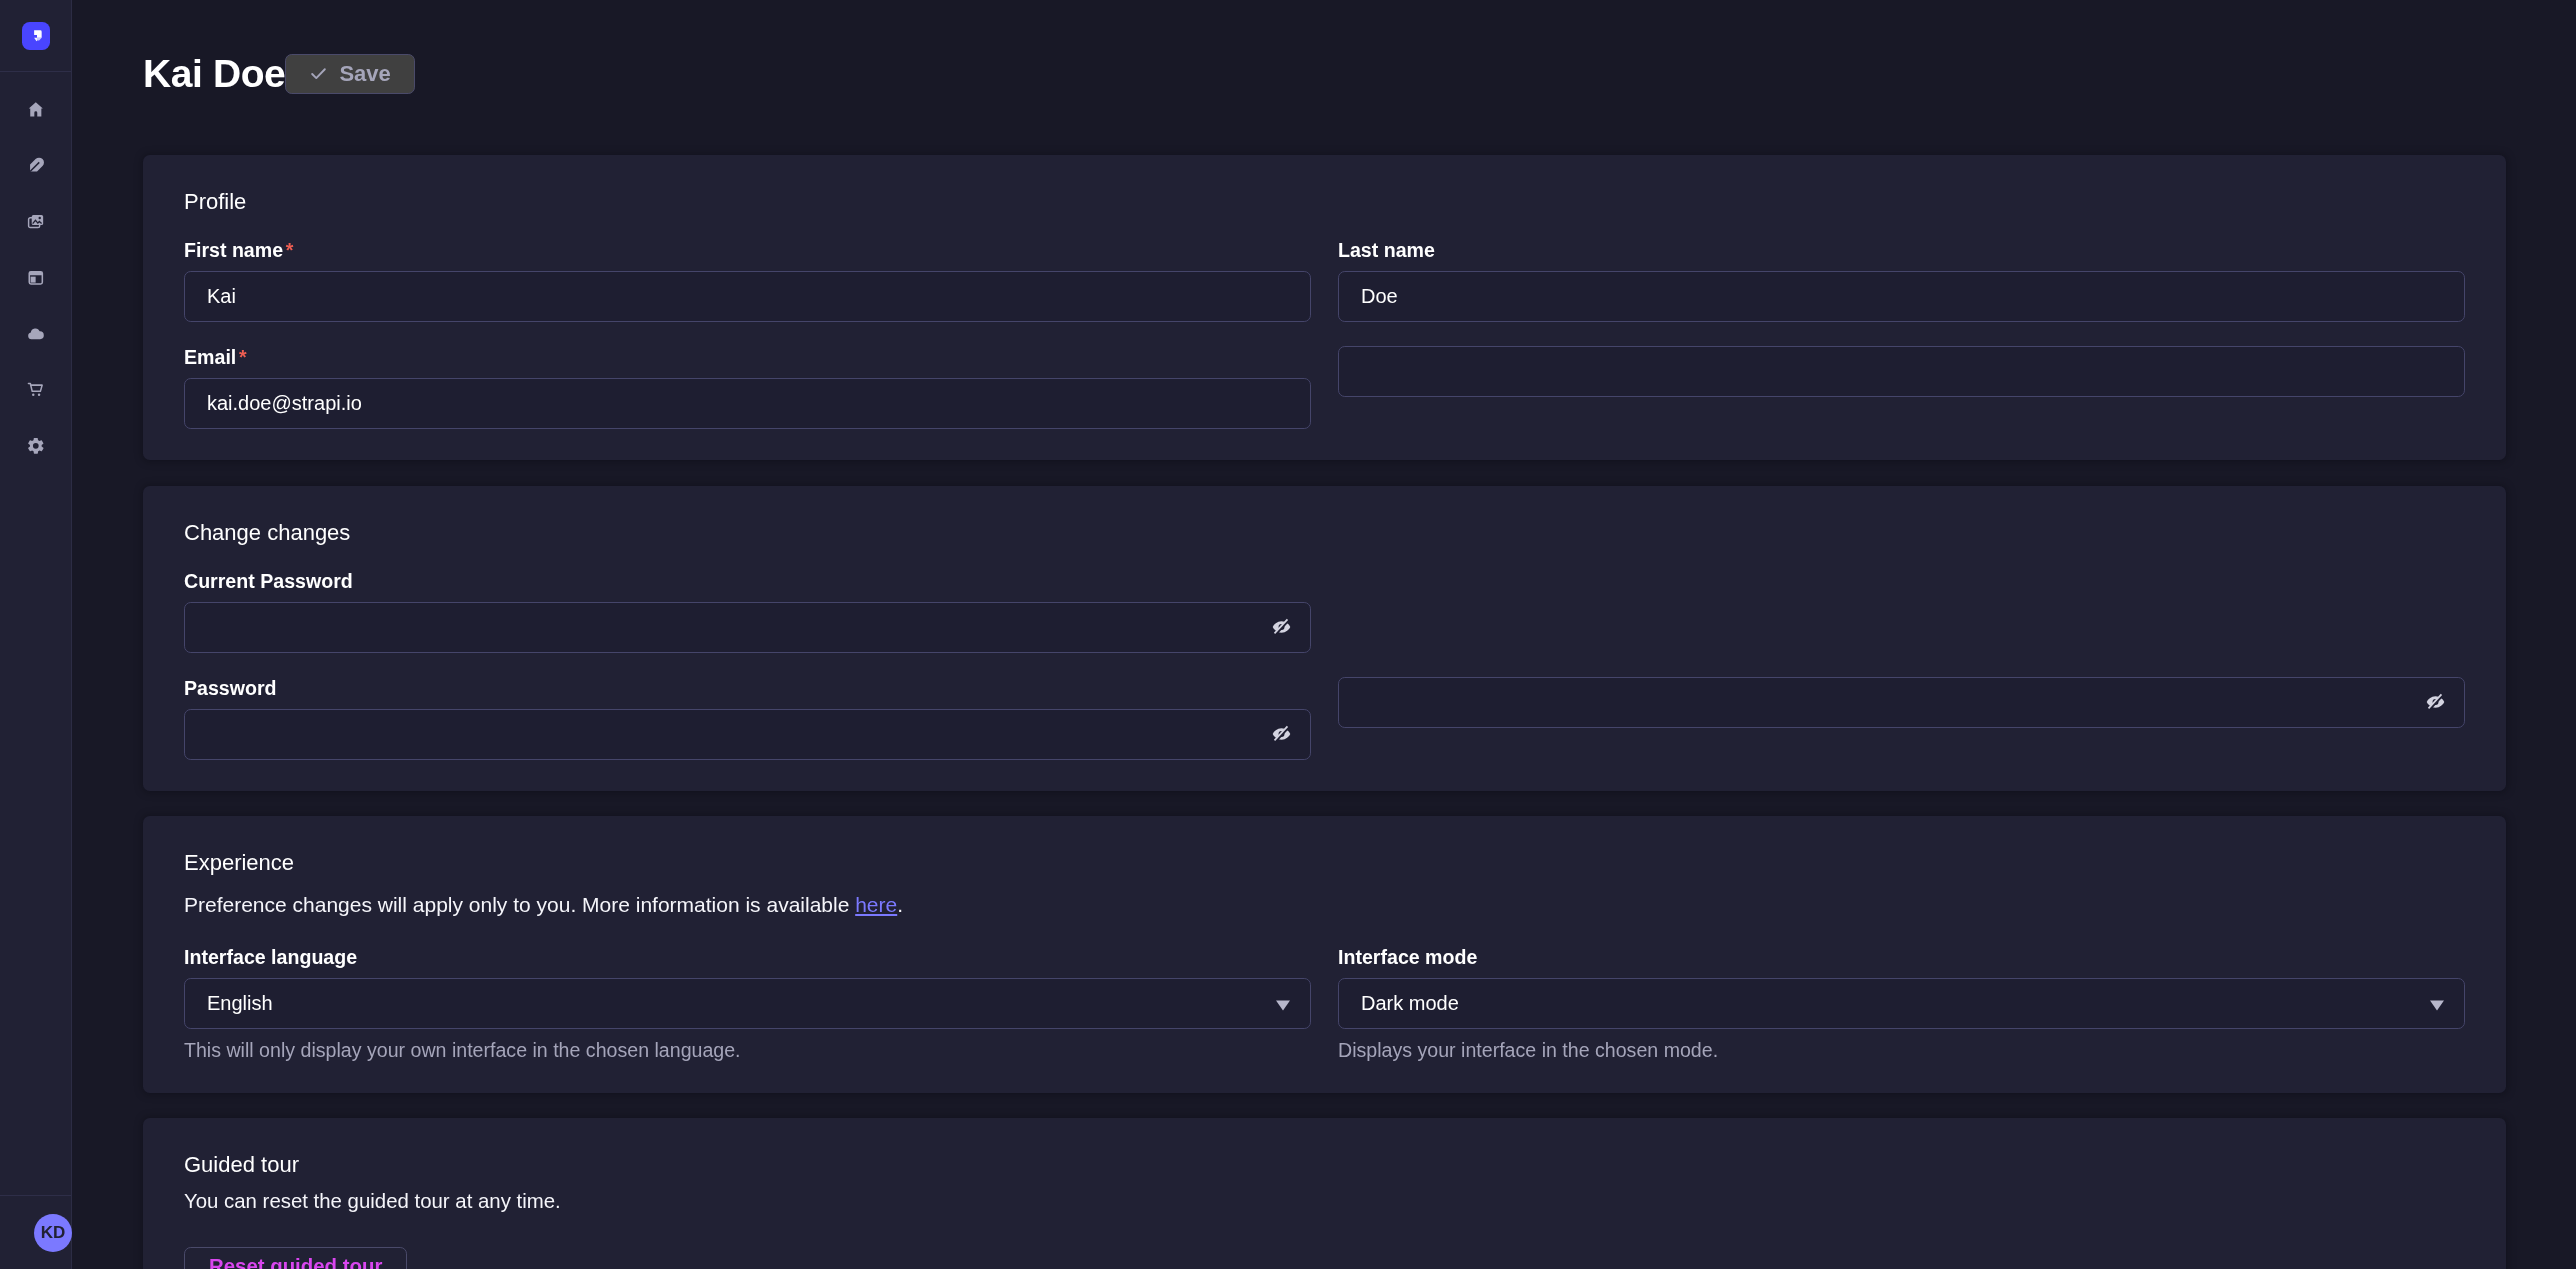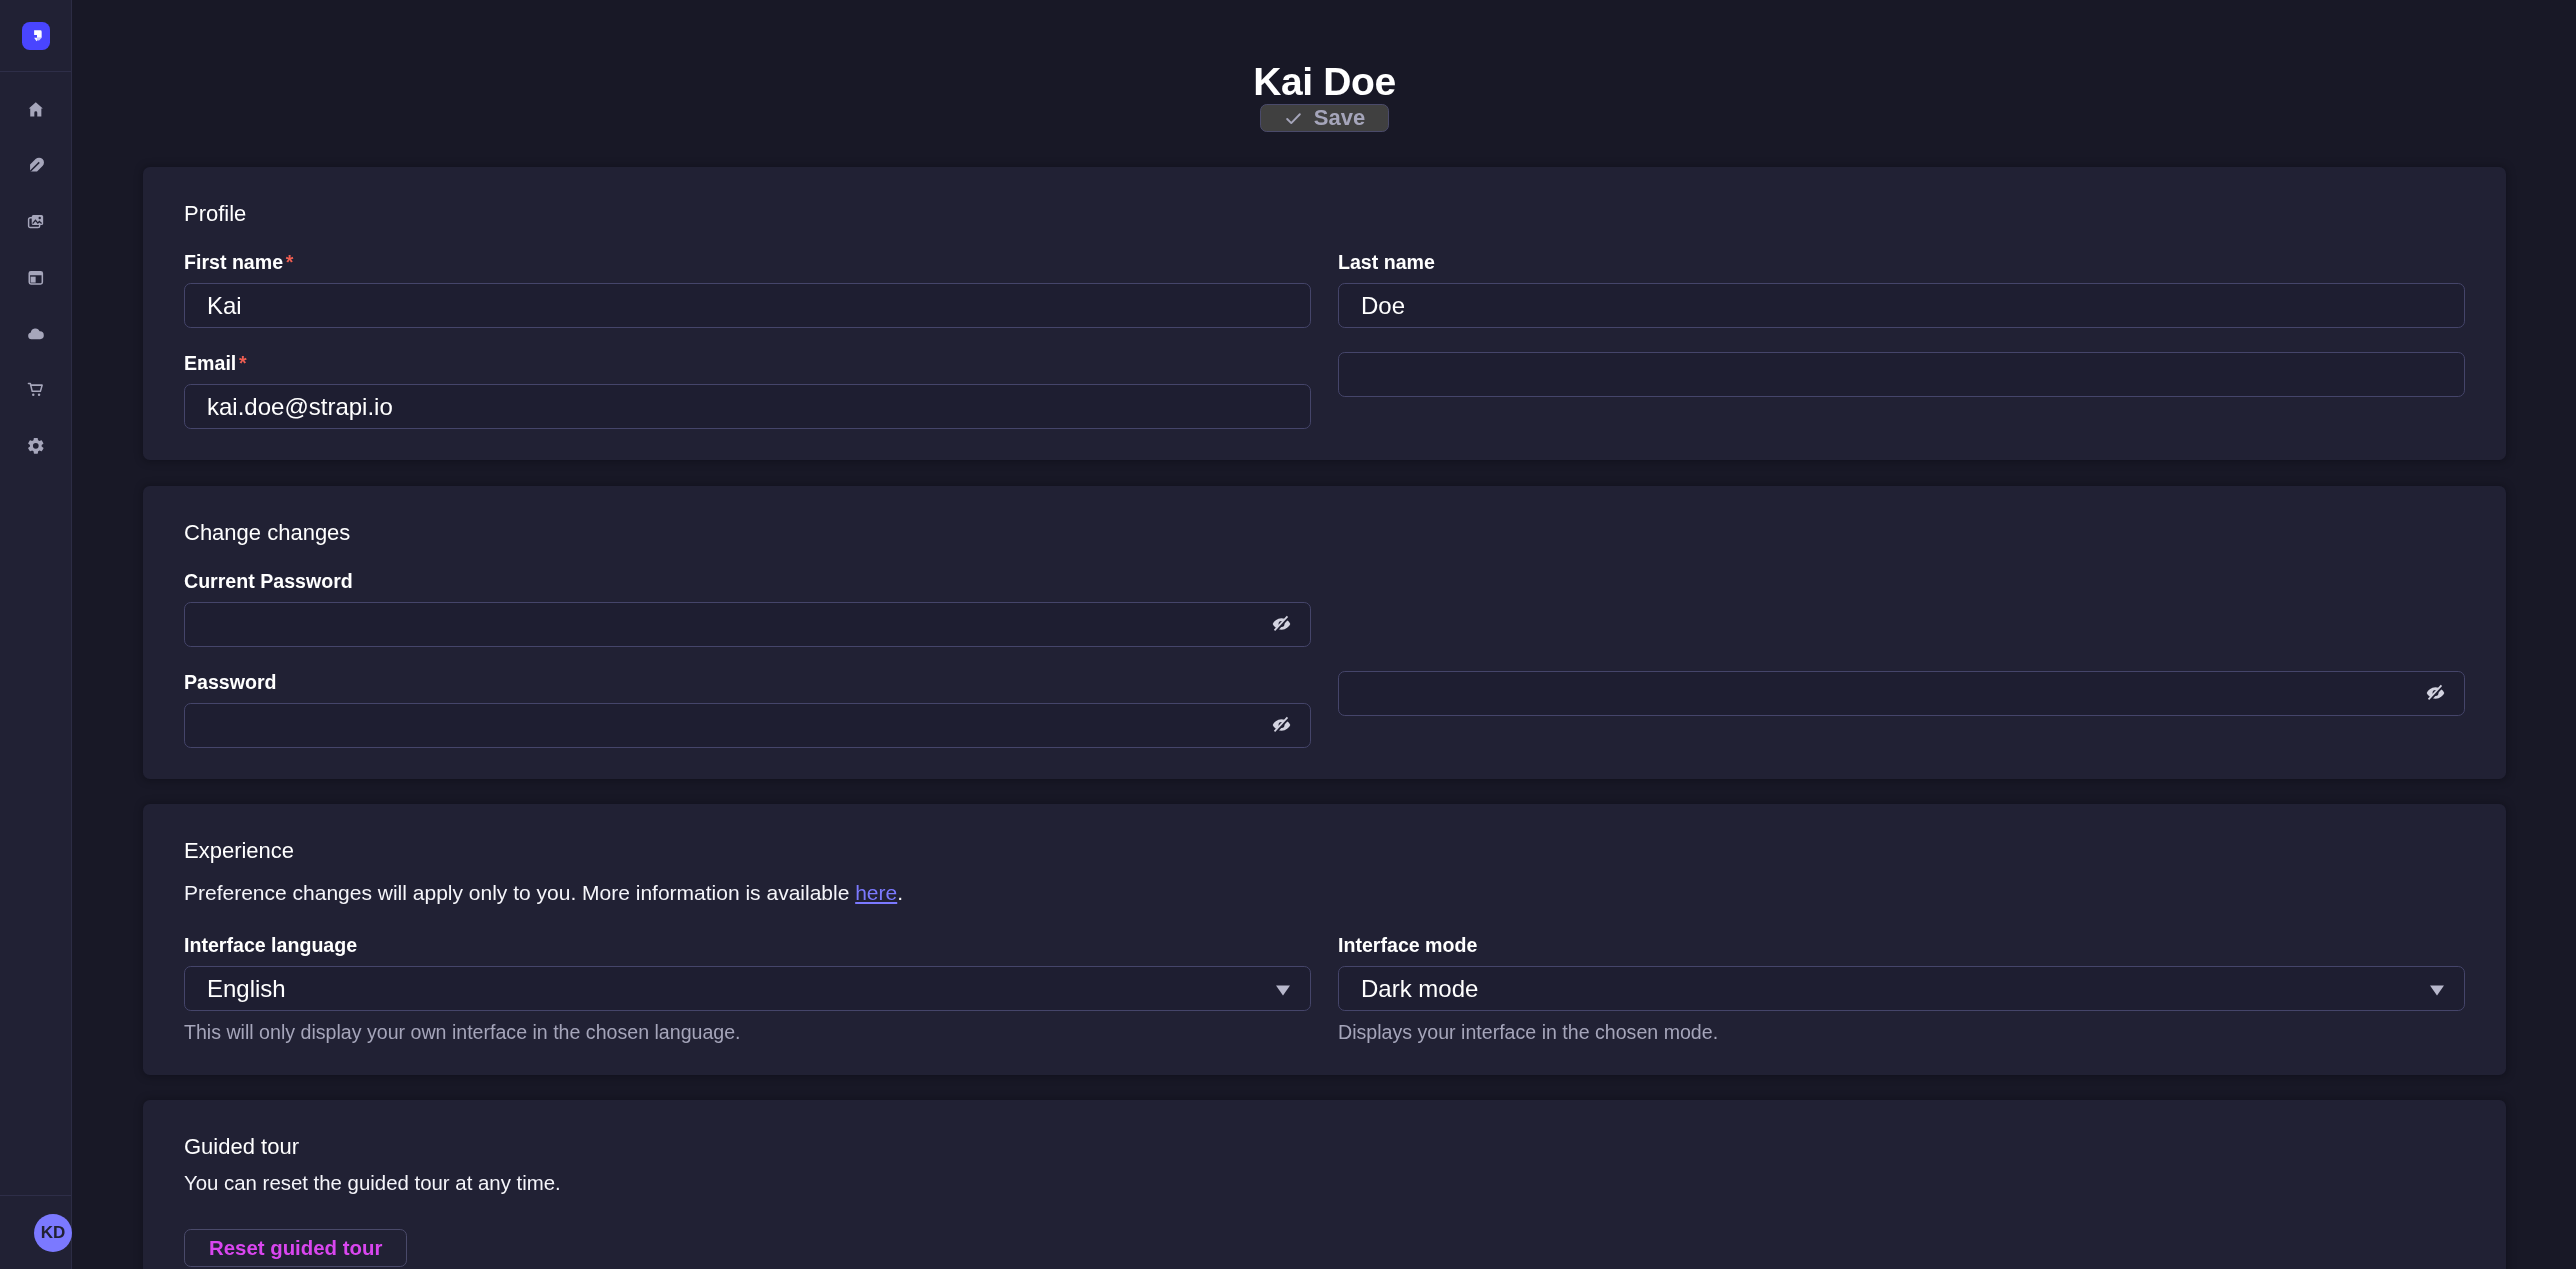--- a/index.html
+++ b/index.html
@@ -48,22 +48,22 @@
     width: 38px; height: 38px; border-radius: 50%;
     background: #7b79ff; color: #212134;
     border: none; cursor: pointer;
     display: flex; align-items: center; justify-content: center;
     font-size: 17px; font-weight: 700; font-family: inherit;
   }
 
   
   .main { flex: 1; padding: 0 70px 0 71px; }
   .page-header {
-    margin-top: 60px; height: 51px;
-    display: flex; align-items: center;  flex-direction: column;
+    margin-top: 48px; height: 51px;
+    display: flex; align-items: center; 
   }
   .page-title { font-size: 39px; font-weight: 700; letter-spacing: -0.4px; }
   .save-btn {
     height: 40px; padding: 0 23px;
     background: #404040; border: 0.9px solid #4a4a6a; border-radius: 6.8px;
     color: #a5a5ba; font-size: 22px; font-weight: 600; font-family: inherit;
     display: flex; align-items: center; gap: 11px; cursor: pointer;
   }
   .save-btn svg { width: 19px; height: 19px; }
 
@@ -78,23 +78,23 @@
 
   .form-grid {
     display: grid; grid-template-columns: 1fr 1fr;
     column-gap: 27px; row-gap: 24px;
   }
   .field label, .field .field-label {
     display: block; font-size: 19.6px; font-weight: 700; margin-bottom: 8.5px; line-height: 1.2;
   }
   .req { color: #ee5e52; margin-left: 2.6px; }
   .control {
-    width: 100%; height: 45px;
+    width: 100%; height: 51px;
     background: #1e1e31; border: 0.9px solid #45456a; border-radius: 6.8px;
-    color: #ffffff; font-size: 24px; font-family: inherit;
+    color: #ffffff; font-size: 20px; font-family: inherit;
     padding: 0 22px; outline: none;
   }
   .pw-wrap, .sel-wrap { position: relative; }
   .pw-wrap .control { padding-right: 60px; }
   .eye-btn {
     position: absolute; right: 13.6px; top: 50%; transform: translateY(-50%);
     width: 31px; height: 31px;
     background: none; border: none; cursor: pointer;
     color: #d3d3e0; display: flex; align-items: center; justify-content: center;
   }

